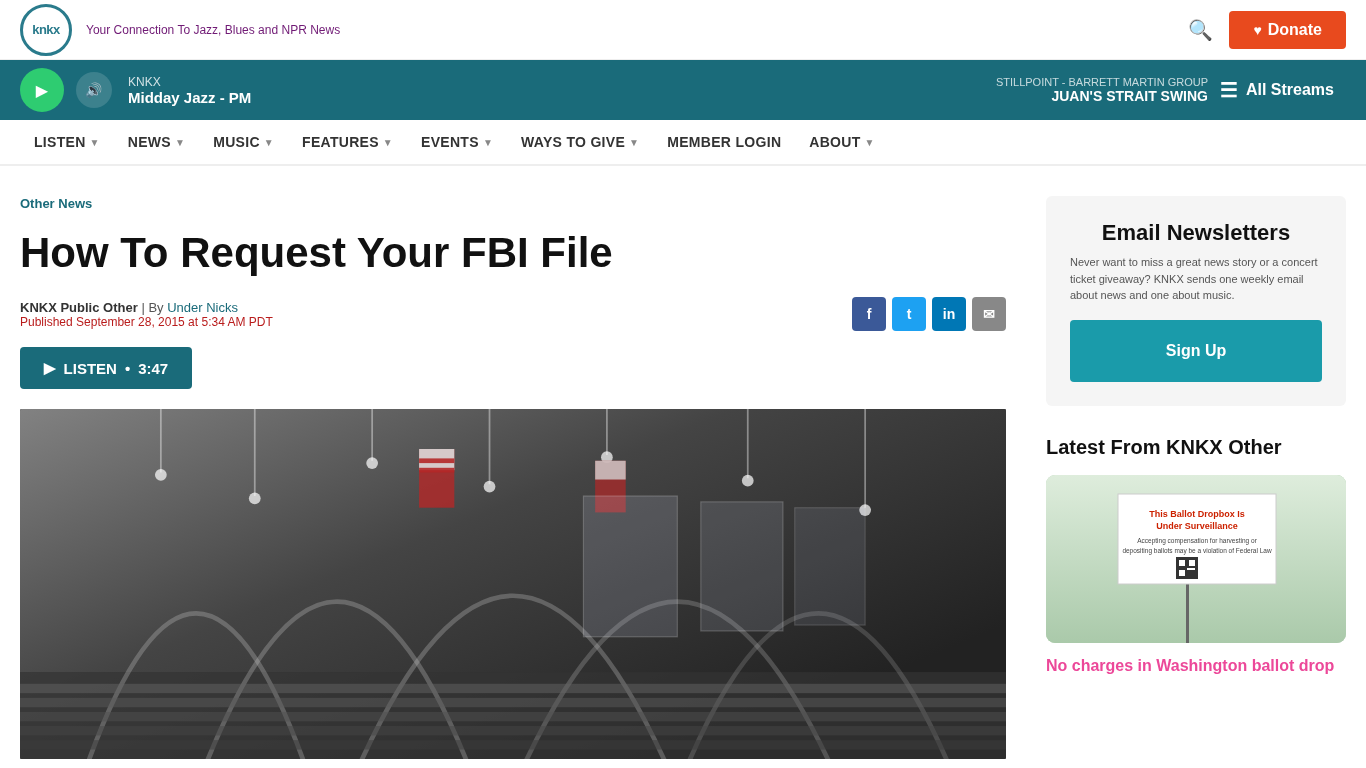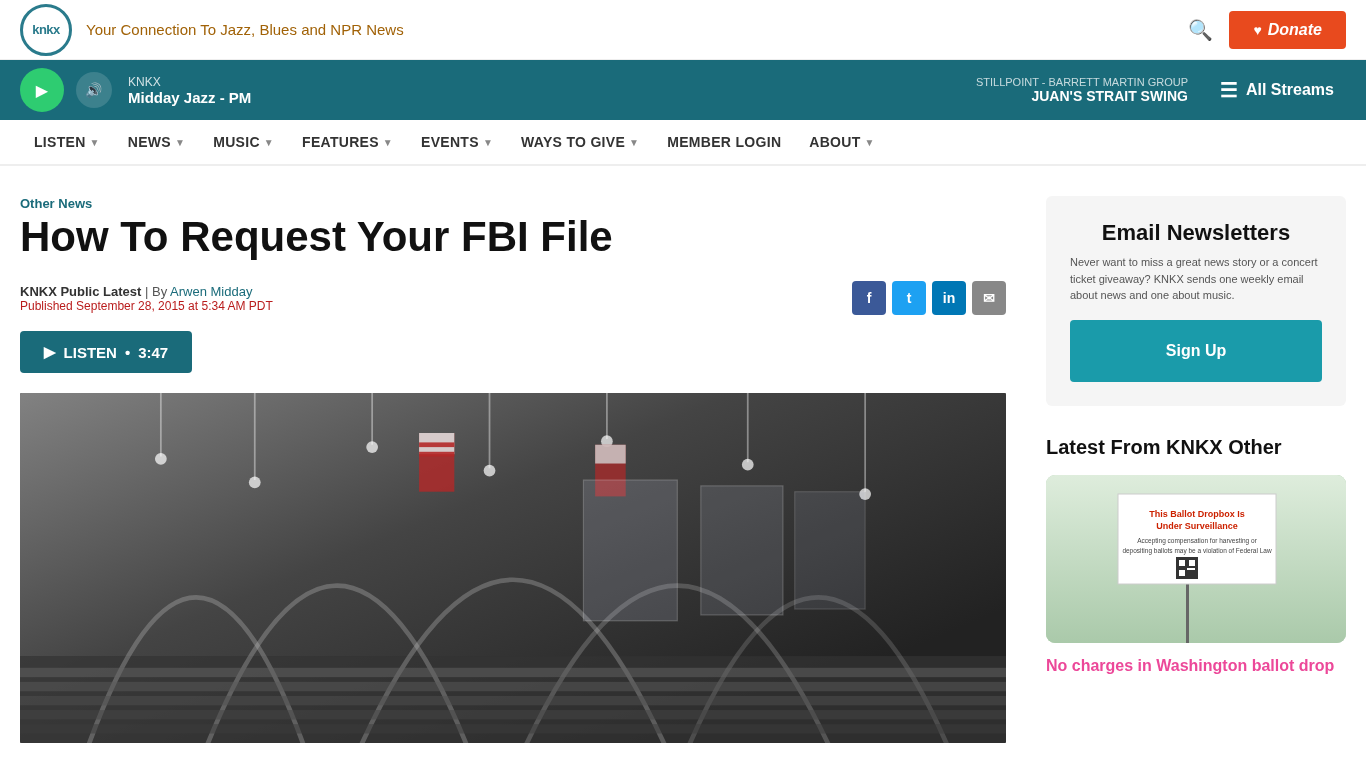--- a/index.html
+++ b/index.html
@@ -27,22 +27,22 @@
       border: 3px solid #2a7b8c;
       display: flex;
       align-items: center;
       justify-content: center;
       font-weight: bold;
       font-size: 13px;
       color: #2a7b8c;
       letter-spacing: -0.5px;
     }
     .tagline {
-      color: #a16207;
-      font-size: 15px;
+      color: #701a75;
+      font-size: 12px;
     }
     .header-right {
       display: flex;
       align-items: center;
       gap: 16px;
     }
     .search-icon-btn {
       background: none;
       border: none;
       cursor: pointer;
@@ -54,21 +54,20 @@
       color: #fff;
       border: none;
       padding: 10px 24px;
       border-radius: 4px;
       font-size: 16px;
       font-weight: bold;
       cursor: pointer;
       display: flex;
       align-items: center;
       gap: 6px;
-      font-style: italic;
     }
     .donate-btn::before {
       content: '♥';
       font-size: 14px;
     }
 
     
     .player-bar {
       background: #1a6b7a;
       display: flex;
@@ -114,21 +113,20 @@
       opacity: 0.8;
     }
     .program-name {
       font-size: 15px;
       font-weight: bold;
     }
     .player-right {
       margin-left: auto;
       display: flex;
       align-items: center;
-      gap: 20px;
     }
     .now-playing-info {
       text-align: right;
     }
     .np-label {
       font-size: 11px;
       opacity: 0.75;
       text-transform: uppercase;
     }
     .np-title {
@@ -189,21 +187,21 @@
     .sidebar {
       width: 300px;
       flex-shrink: 0;
     }
 
     
     .other-news-label {
       color: #1a6b7a;
       font-size: 13px;
       font-weight: bold;
-      margin-bottom: 2px;
+      margin-bottom: 18px;
     }
     .article-title {
       font-size: 42px;
       font-weight: 900;
       color: #111;
       line-height: 1.15;
       margin-bottom: 20px;
     }
     .article-meta {
       display: flex;
@@ -404,25 +402,25 @@
 
 <div class="main-container">
 
   <main class="article-section">
     <div class="other-news-label">Other News</div>
     <h1 class="article-title">How To Request Your FBI File</h1>
 
     <div class="article-meta">
       <div>
         <div class="author-info">
-          <strong>KNKX Public Latest</strong>
+          <strong>KNKX Public Other</strong>
           <span> | </span>
           <span>By</span>
           <span> </span>
-          <a style="color:#1a6b7a; cursor:pointer;">Arwen Midday</a>
+          <a style="color:#1a6b7a; cursor:pointer;">Under Nicks</a>
         </div>
         <div class="pub-date">Published September 28, 2015 at 5:34 AM PDT</div>
       </div>
       <div class="social-icons">
         <button class="social-btn fb-btn">
           <span>f</span>
         </button>
         <button class="social-btn tw-btn">
           <span>t</span>
         </button>

